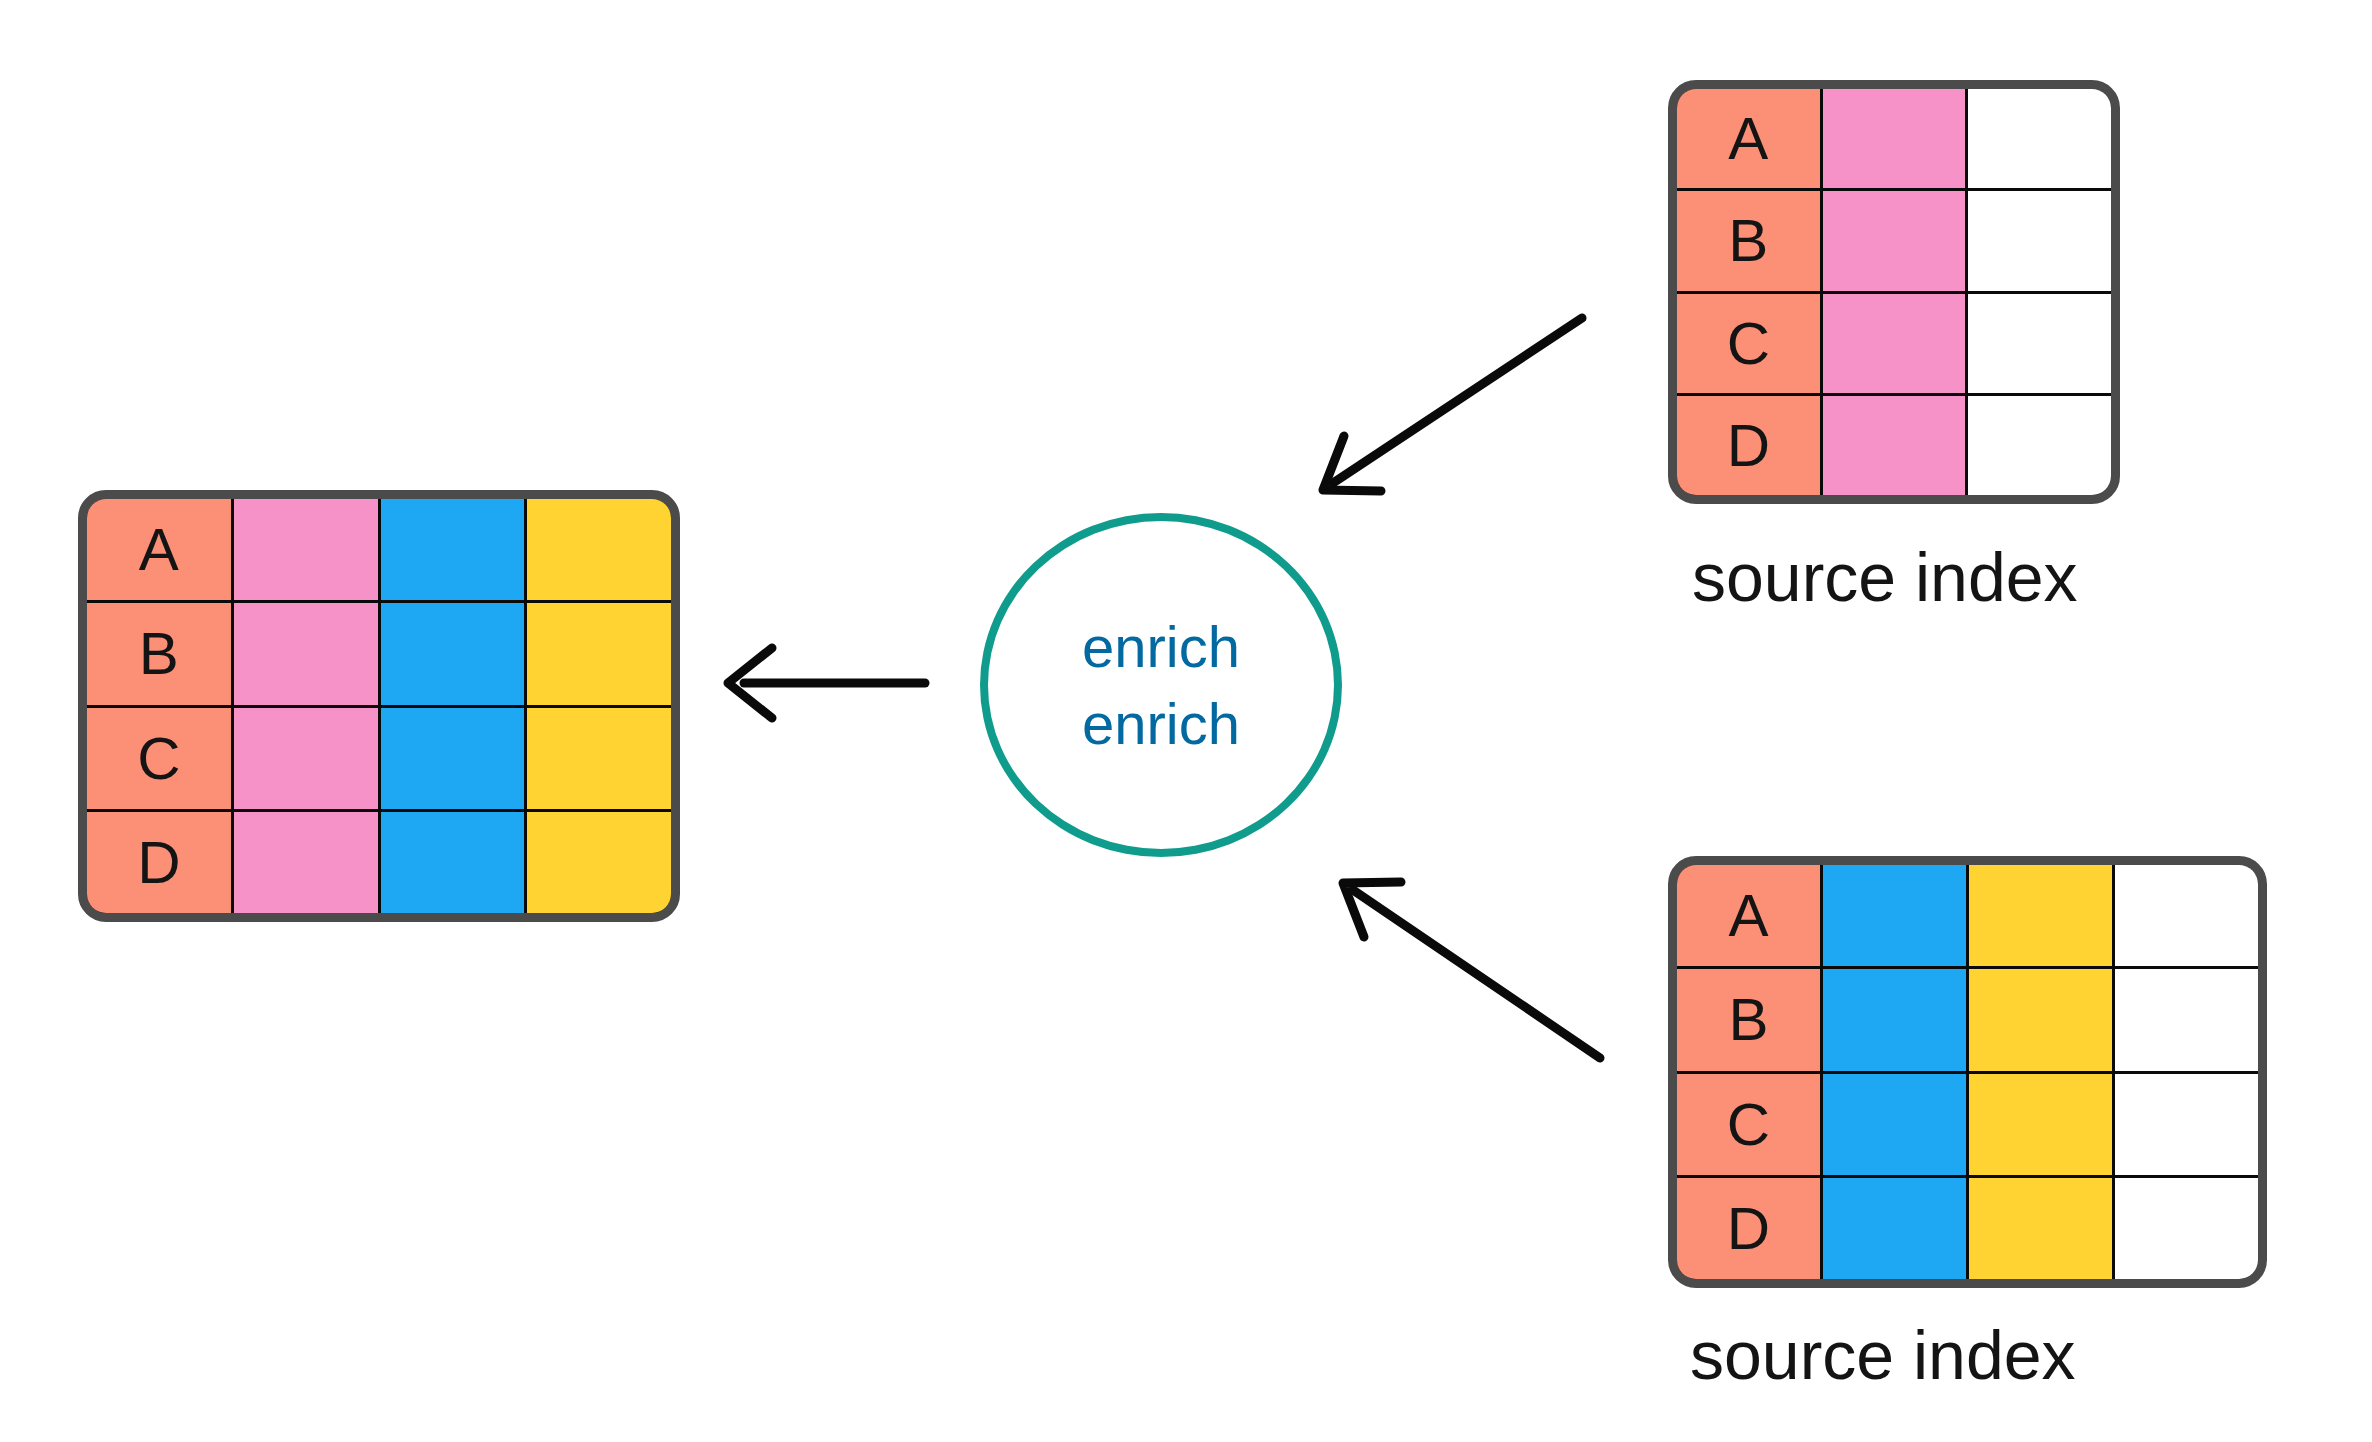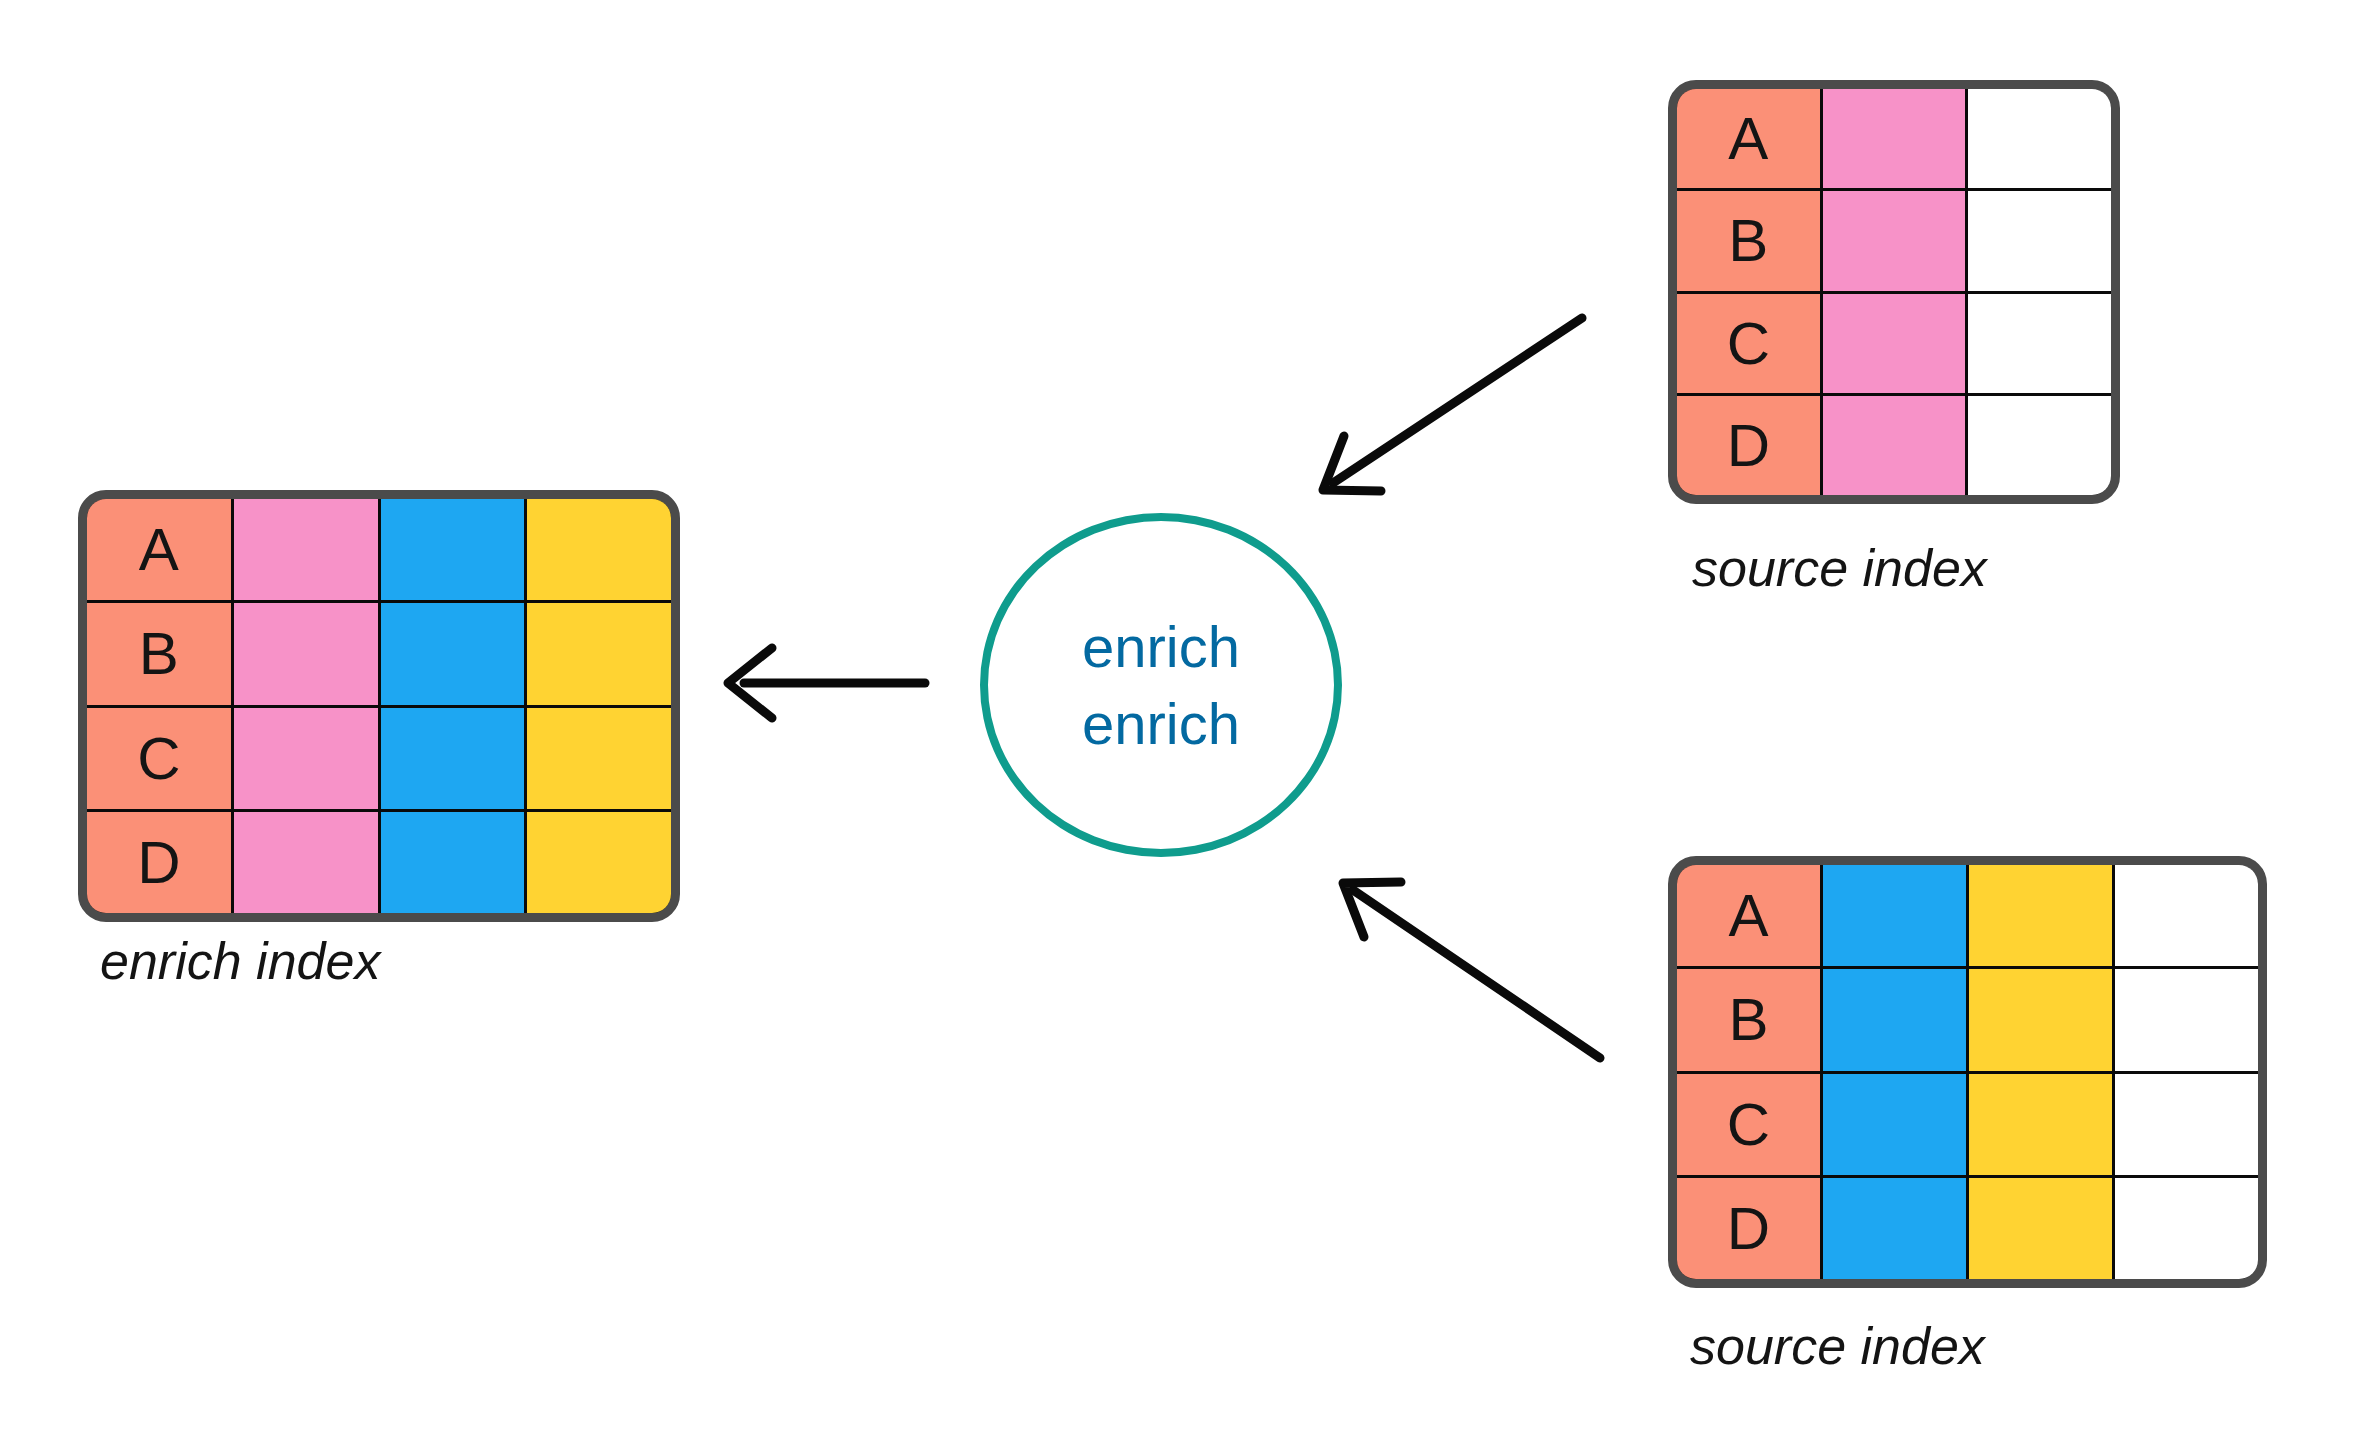--- a/index.html
+++ b/index.html
@@ -25,21 +25,21 @@
   .cell{
     display:flex;align-items:center;justify-content:center;
     font-size:60px;color:#141414;
   }
   #t-enrich   {left:78px;  top:490px; width:602px; height:432px;}
   #t-src-top  {left:1668px;top:80px;  width:452px; height:424px;}
   #t-src-bot  {left:1668px;top:856px; width:599px; height:432px;}
   
   .caption{
     position:absolute;
-    font-size:52px;color:#141414;line-height:1.1;white-space:nowrap;font-style:italic;
+    font-size:68px;color:#141414;line-height:1.1;white-space:nowrap;
   }
   #cap-enrich  {left:100px; top:933px;}
   #cap-src-top {left:1692px;top:540px;}
   #cap-src-bot {left:1690px;top:1318px;}
   
   .policy-circle{
     position:absolute;
     left:980px;top:513px;width:346px;height:328px;
     border:8px solid #0f9c8d;
     border-radius:50%;
@@ -82,21 +82,20 @@
       <div class="cell" style="background: rgb(255, 211, 50);"></div>
       <div class="cell" style="background: rgb(251, 144, 119);">C</div>
       <div class="cell" style="background: rgb(247, 146, 200);"></div>
       <div class="cell" style="background: rgb(30, 167, 242);"></div>
       <div class="cell" style="background: rgb(255, 211, 50);"></div>
       <div class="cell" style="background: rgb(251, 144, 119);">D</div>
       <div class="cell" style="background: rgb(247, 146, 200);"></div>
       <div class="cell" style="background: rgb(30, 167, 242);"></div>
       <div class="cell" style="background: rgb(255, 211, 50);"></div>
     </div>
-  <div id="cap-enrich" class="caption" style="color: rgb(20, 20, 20);">enrich index</div>
 
   <div id="t-src-top" class="dtable" style="border-color: rgb(75, 75, 75); background: rgb(10, 10, 10); grid-template-columns: repeat(3, 1fr);">
       <div class="cell" style="background: rgb(251, 144, 119);">A</div>
       <div class="cell" style="background: rgb(247, 146, 200);"></div>
       <div class="cell" style="background: rgb(255, 255, 255);"></div>
       <div class="cell" style="background: rgb(251, 144, 119);">B</div>
       <div class="cell" style="background: rgb(247, 146, 200);"></div>
       <div class="cell" style="background: rgb(255, 255, 255);"></div>
       <div class="cell" style="background: rgb(251, 144, 119);">C</div>
       <div class="cell" style="background: rgb(247, 146, 200);"></div>

